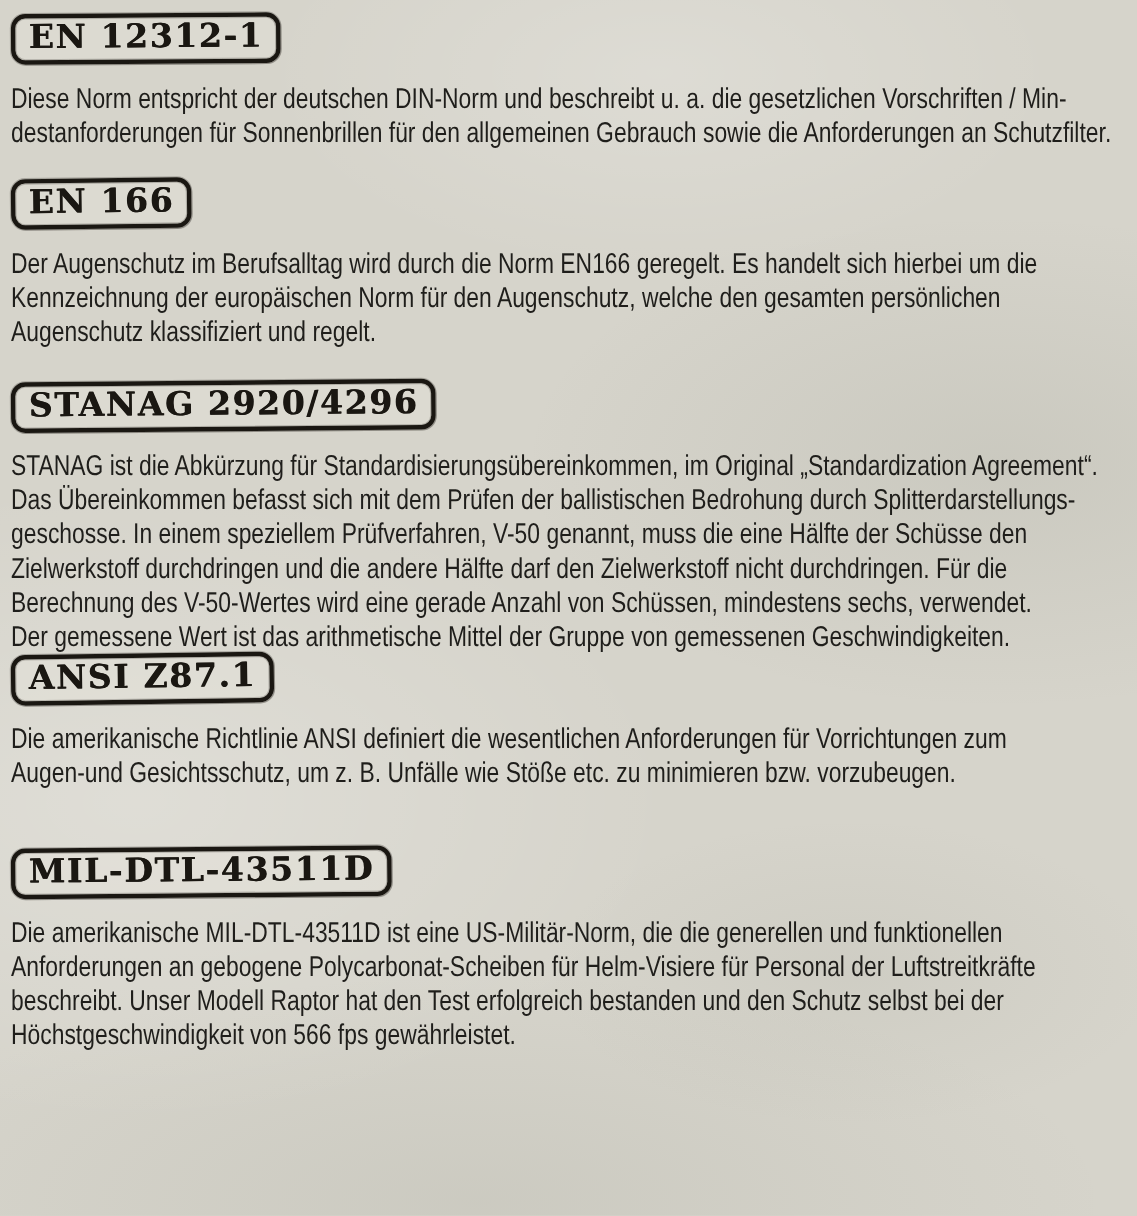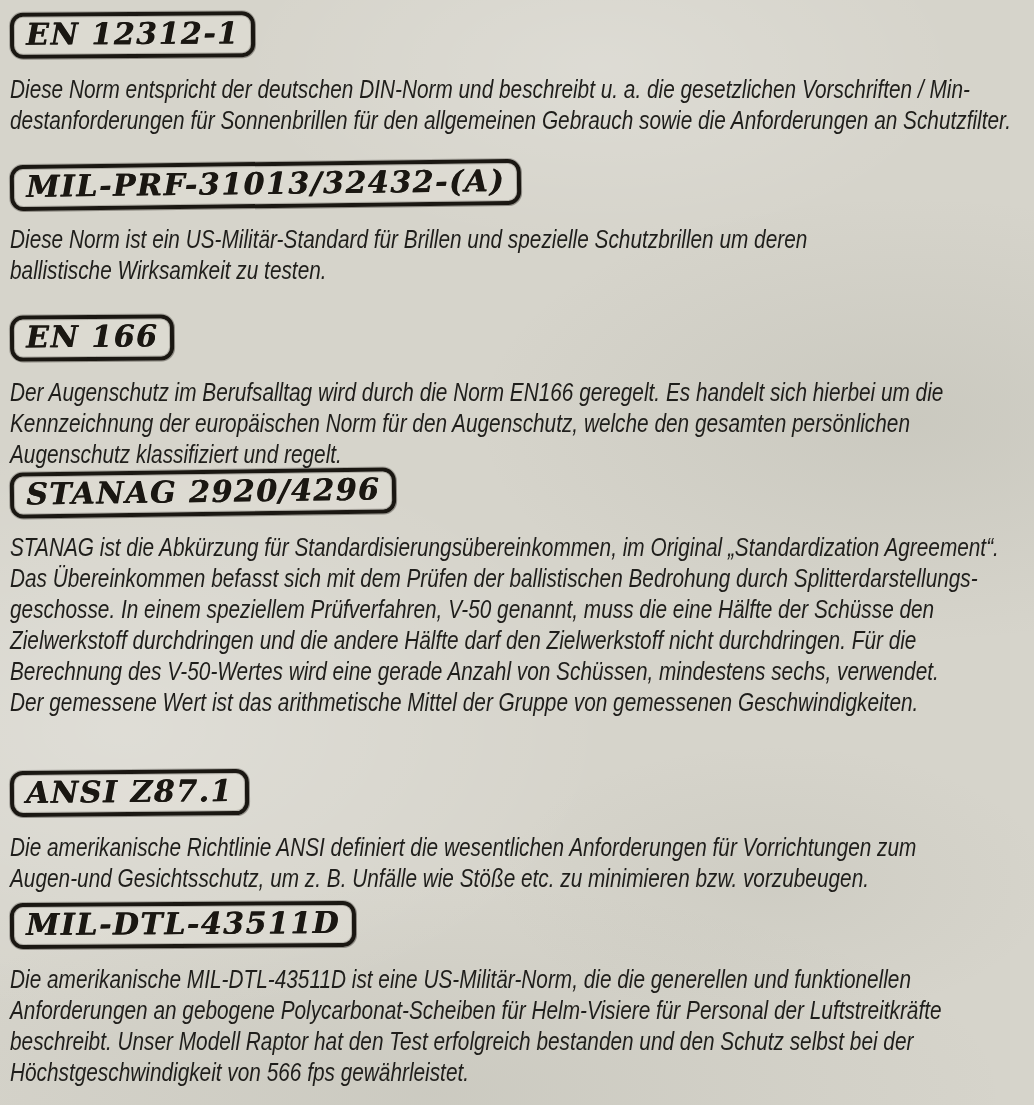--- a/index.html
+++ b/index.html
@@ -18,21 +18,20 @@
       radial-gradient(ellipse 520px 260px at 58% 6%,  rgba(255,255,255,0.18), rgba(255,255,255,0) 70%),
       radial-gradient(ellipse 820px 300px at 42% 99%, rgba(112,116,102,0.10), rgba(112,116,102,0) 70%),
       radial-gradient(ellipse 400px 200px at 75% 80%, rgba(120,124,110,0.08), rgba(120,124,110,0) 70%);
     font-family: "Liberation Sans", sans-serif;
   }
   main.standards-page {
     padding: 12px 10px 0 10px;
   }
   section.norm-section {
     display: block;
-    font-style: italic;
   }
   
   section.norm-section:nth-of-type(1) { margin-bottom: 26px; }
   section.norm-section:nth-of-type(2) { margin-bottom: 29px; }
   section.norm-section:nth-of-type(3) { }
   section.norm-section:nth-of-type(4) { margin-bottom: 52px; }
   section.norm-section:nth-of-type(5) { margin-bottom: 8px; }
   section.norm-section:nth-of-type(6) { margin-bottom: 12px; }
 
   h2.stamp {
@@ -77,25 +76,20 @@
 <body>
 
 <main class="standards-page">
 
     <section class="norm-section">
       <h2 class="stamp">EN 12312-1</h2>
       <p class="body-text">Diese Norm entspricht der deutschen DIN-Norm und beschreibt u. a. die gesetzlichen Vorschriften / Min-
 destanforderungen für Sonnenbrillen für den allgemeinen Gebrauch sowie die Anforderungen an Schutzfilter.</p>
     </section>
 
-    <section class="norm-section">
-      <h2 class="stamp">MIL-PRF-31013/32432-(A)</h2>
-      <p class="body-text">Diese Norm ist ein US-Militär-Standard für Brillen und spezielle Schutzbrillen um deren
-ballistische Wirksamkeit zu testen.</p>
-    </section>
 
     <section class="norm-section">
       <h2 class="stamp">EN 166</h2>
       <p class="body-text">Der Augenschutz im Berufsalltag wird durch die Norm EN166 geregelt. Es handelt sich hierbei um die
 Kennzeichnung der europäischen Norm für den Augenschutz, welche den gesamten persönlichen
 Augenschutz klassifiziert und regelt.</p>
     </section>
 
     <section class="norm-section">
       <h2 class="stamp">STANAG 2920/4296</h2>

